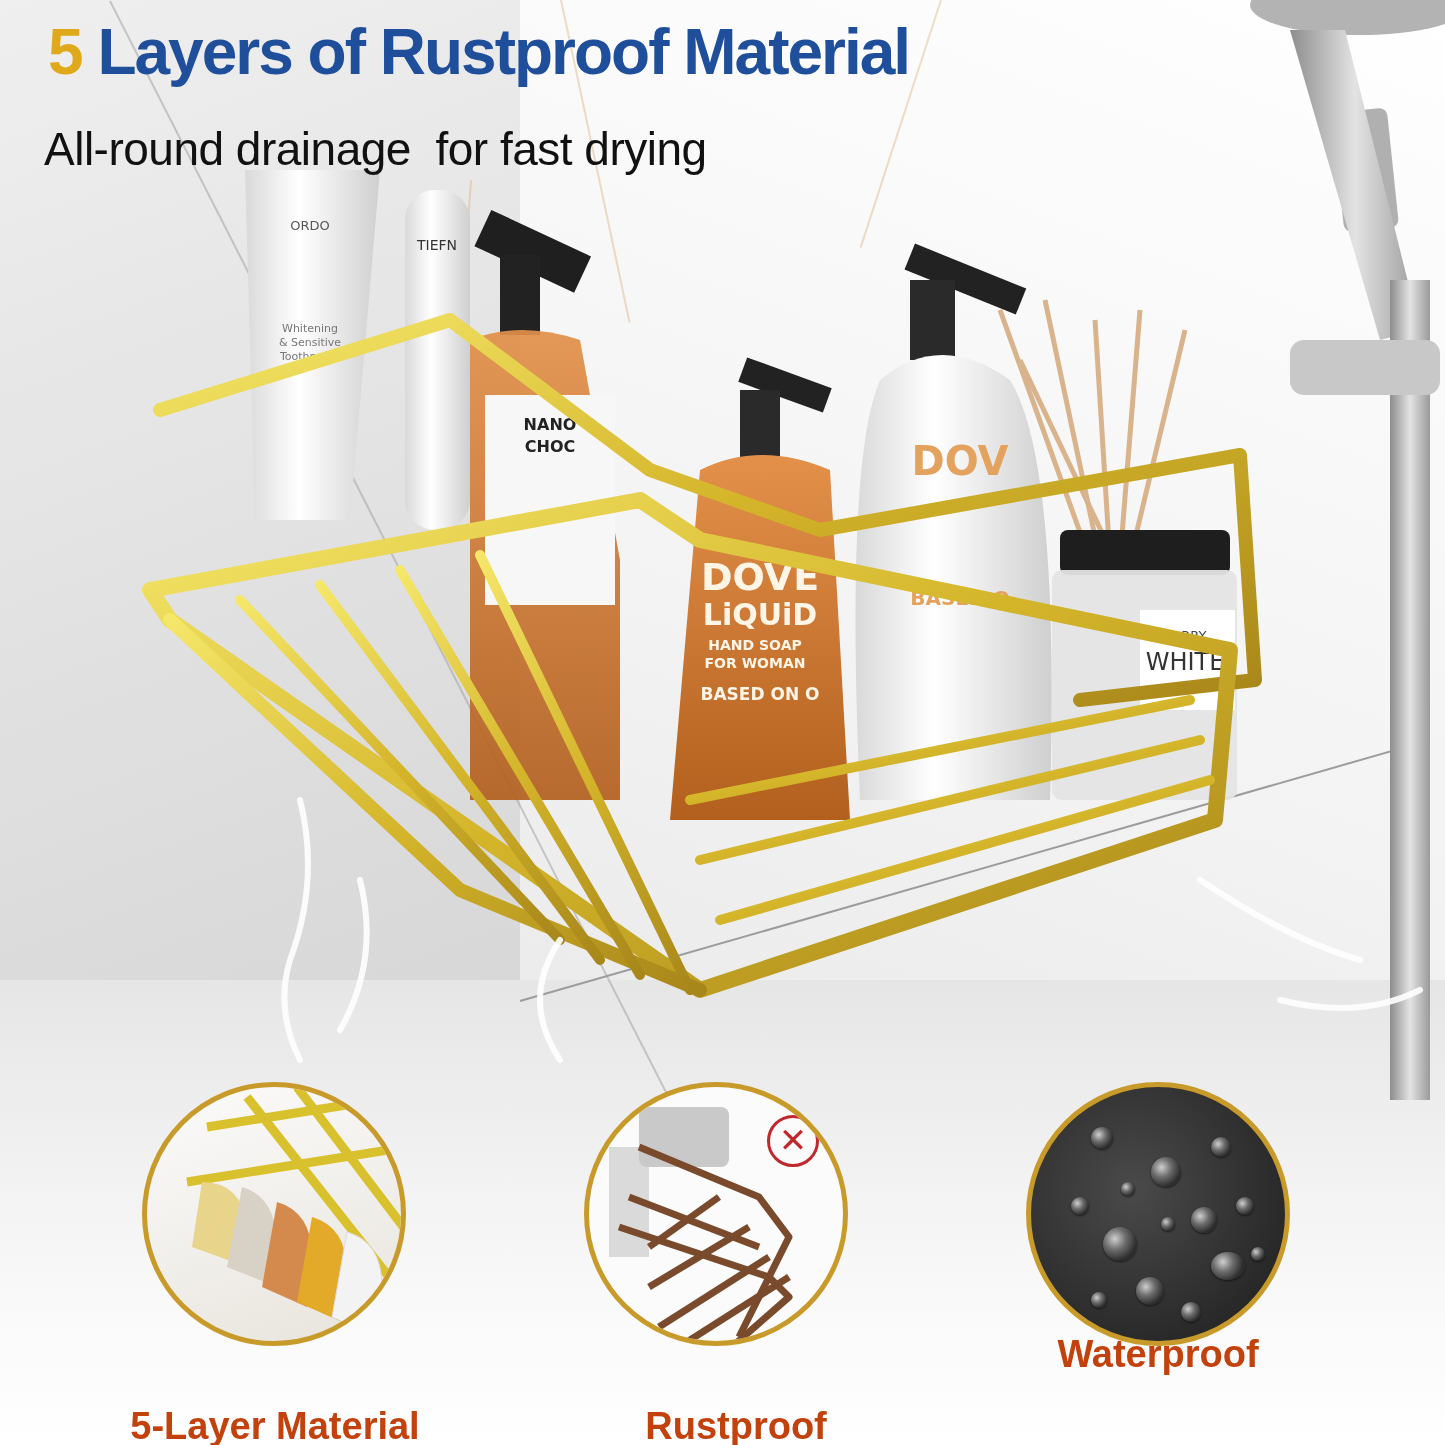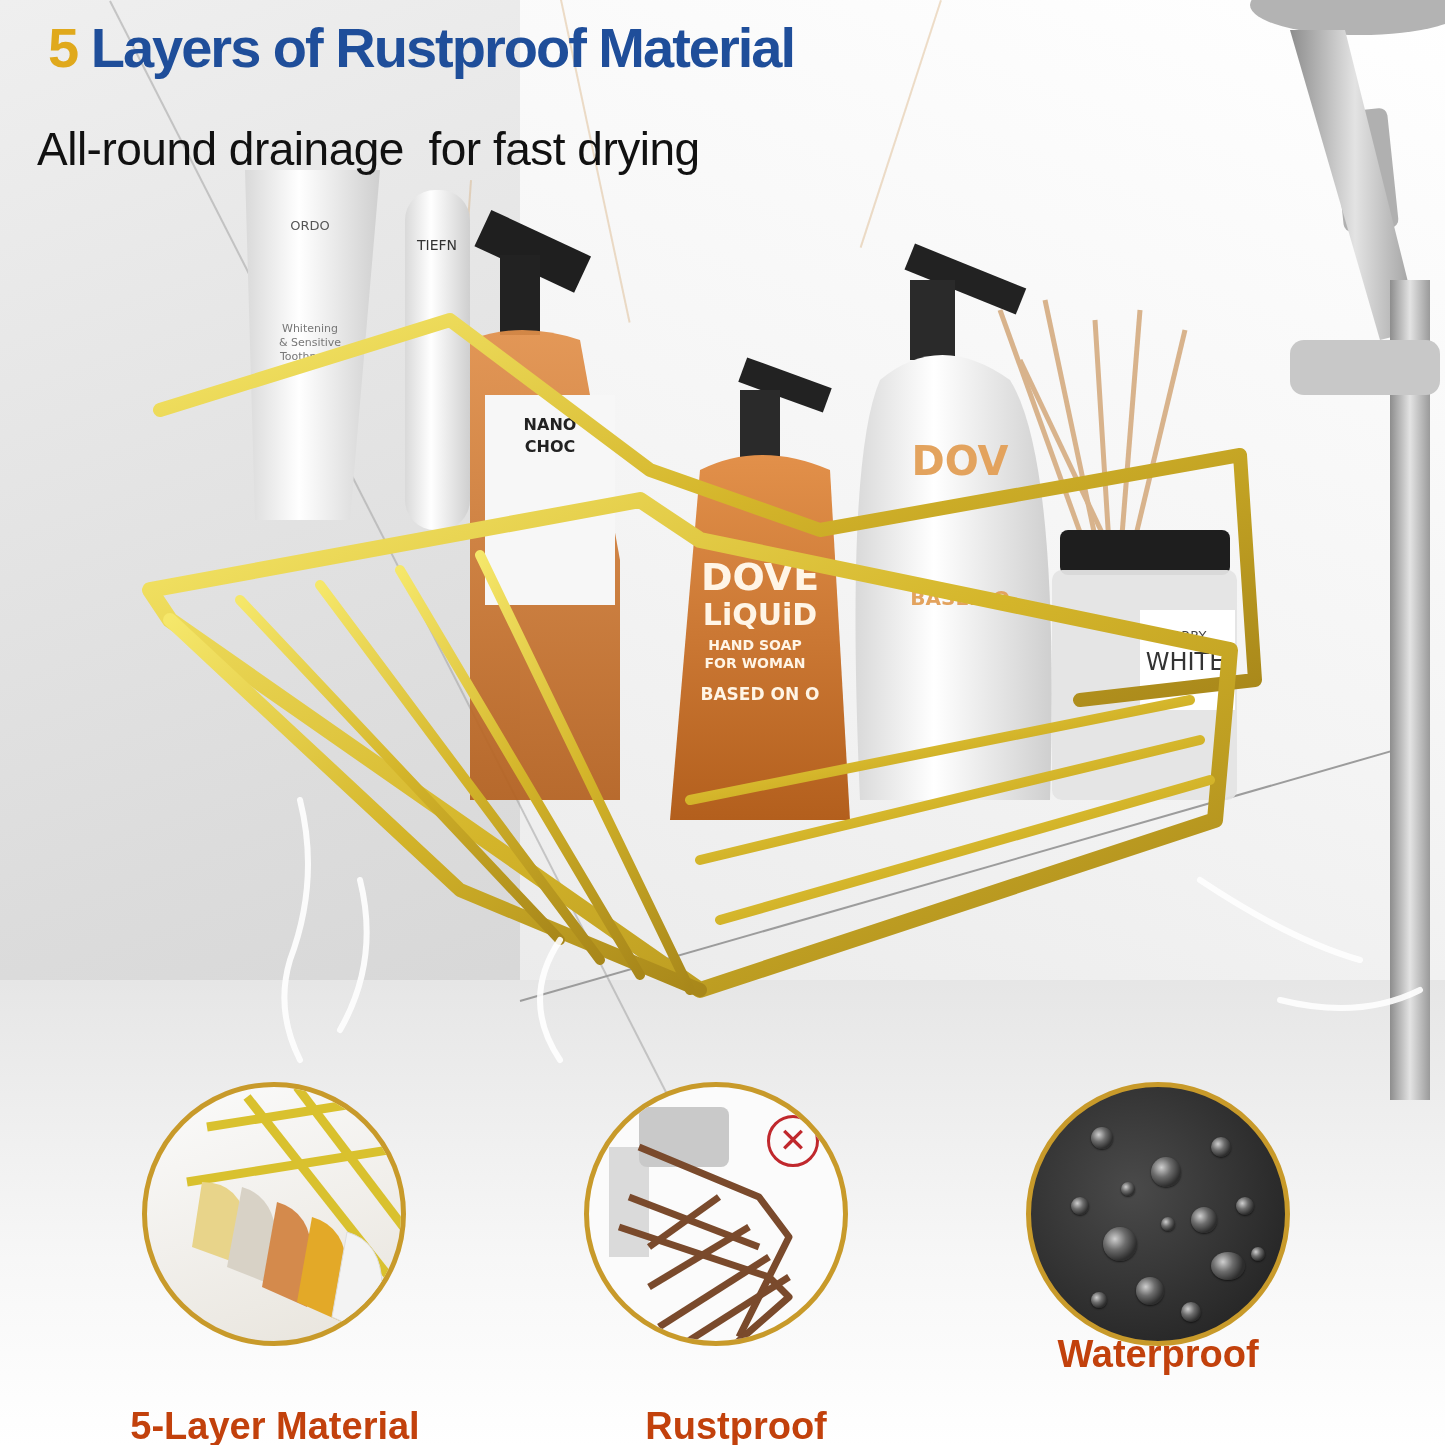--- a/index.html
+++ b/index.html
@@ -4,24 +4,24 @@
 <style>
   html,body{margin:0;padding:0;}
   body{width:1445px;height:1445px;overflow:hidden;position:relative;font-family:"DejaVu Sans","Liberation Sans",sans-serif;background:#f3f3f3;}
   .bg{position:absolute;inset:0;background:linear-gradient(180deg,#f6f6f6 0%,#ededed 45%,#e2e2e2 100%);}
   .wall-left{position:absolute;left:0;top:0;width:640px;height:1445px;background:linear-gradient(160deg,#efefef 0%,#dcdcdc 55%,#cfcfcf 100%);}
   .wall-right{position:absolute;left:520px;top:0;width:925px;height:1000px;background:linear-gradient(200deg,#ffffff 0%,#f4f4f4 60%,#ebebeb 100%);}
   .floor{position:absolute;left:0;top:980px;width:1445px;height:465px;background:linear-gradient(180deg,#e6e6e6 0%,#f7f7f7 60%,#ffffff 100%);}
   .vein{position:absolute;border-left:2px solid rgba(210,160,100,.35);transform-origin:top left;}
   .divider-line{position:absolute;background:#9c9c9c;height:2px;transform-origin:left center;}
 
-  .headline{position:absolute;left:48px;top:20px;font-family:"Liberation Sans",sans-serif;font-weight:bold;font-size:56px;letter-spacing:-2px;line-height:1;white-space:nowrap;}
+  .headline{position:absolute;left:48px;top:20px;font-family:"Liberation Sans",sans-serif;font-weight:bold;font-size:64px;letter-spacing:-2px;line-height:1;white-space:nowrap;}
   .headline .num{color:#e0a91c;}
   .headline .rest{color:#1f4e9a;}
-  .subline{position:absolute;left:37px;top:122px;font-family:"Liberation Sans",sans-serif;font-size:46px;color:#111;letter-spacing:-0.5px;white-space:pre;}
+  .subline{position:absolute;left:44px;top:122px;font-family:"Liberation Sans",sans-serif;font-size:46px;color:#111;letter-spacing:-0.5px;white-space:pre;}
 
   .scene{position:absolute;left:0;top:0;width:1445px;height:1100px;}
   .badge{position:absolute;width:264px;height:264px;border-radius:50%;border:5px solid #c89a2a;overflow:hidden;box-sizing:border-box;}
   .badge-label{position:absolute;font-family:"Liberation Sans",sans-serif;font-weight:bold;font-size:38px;color:#c2410c;white-space:nowrap;text-align:center;margin-top:40px;}
   .b1{left:142px;top:1082px;background:linear-gradient(160deg,#fbfbfb,#e8e4dc);}
   .b2{left:584px;top:1082px;background:#fbfbfb;}
   .b3{left:1026px;top:1082px;background:radial-gradient(circle at 40% 40%,#4a4a4a,#2a2a2a 70%,#1c1c1c);}
   .drop{position:absolute;border-radius:50%;background:radial-gradient(circle at 35% 35%,#cfcfcf 0%,#6d6d6d 35%,#2d2d2d 70%);box-shadow:0 1px 2px rgba(0,0,0,.6);}
   .x-mark{position:absolute;left:178px;top:28px;width:46px;height:46px;border:3px solid #c0282d;border-radius:50%;color:#c0282d;font-size:34px;line-height:44px;text-align:center;font-weight:bold;font-family:"DejaVu Sans",sans-serif;}
 </style>

